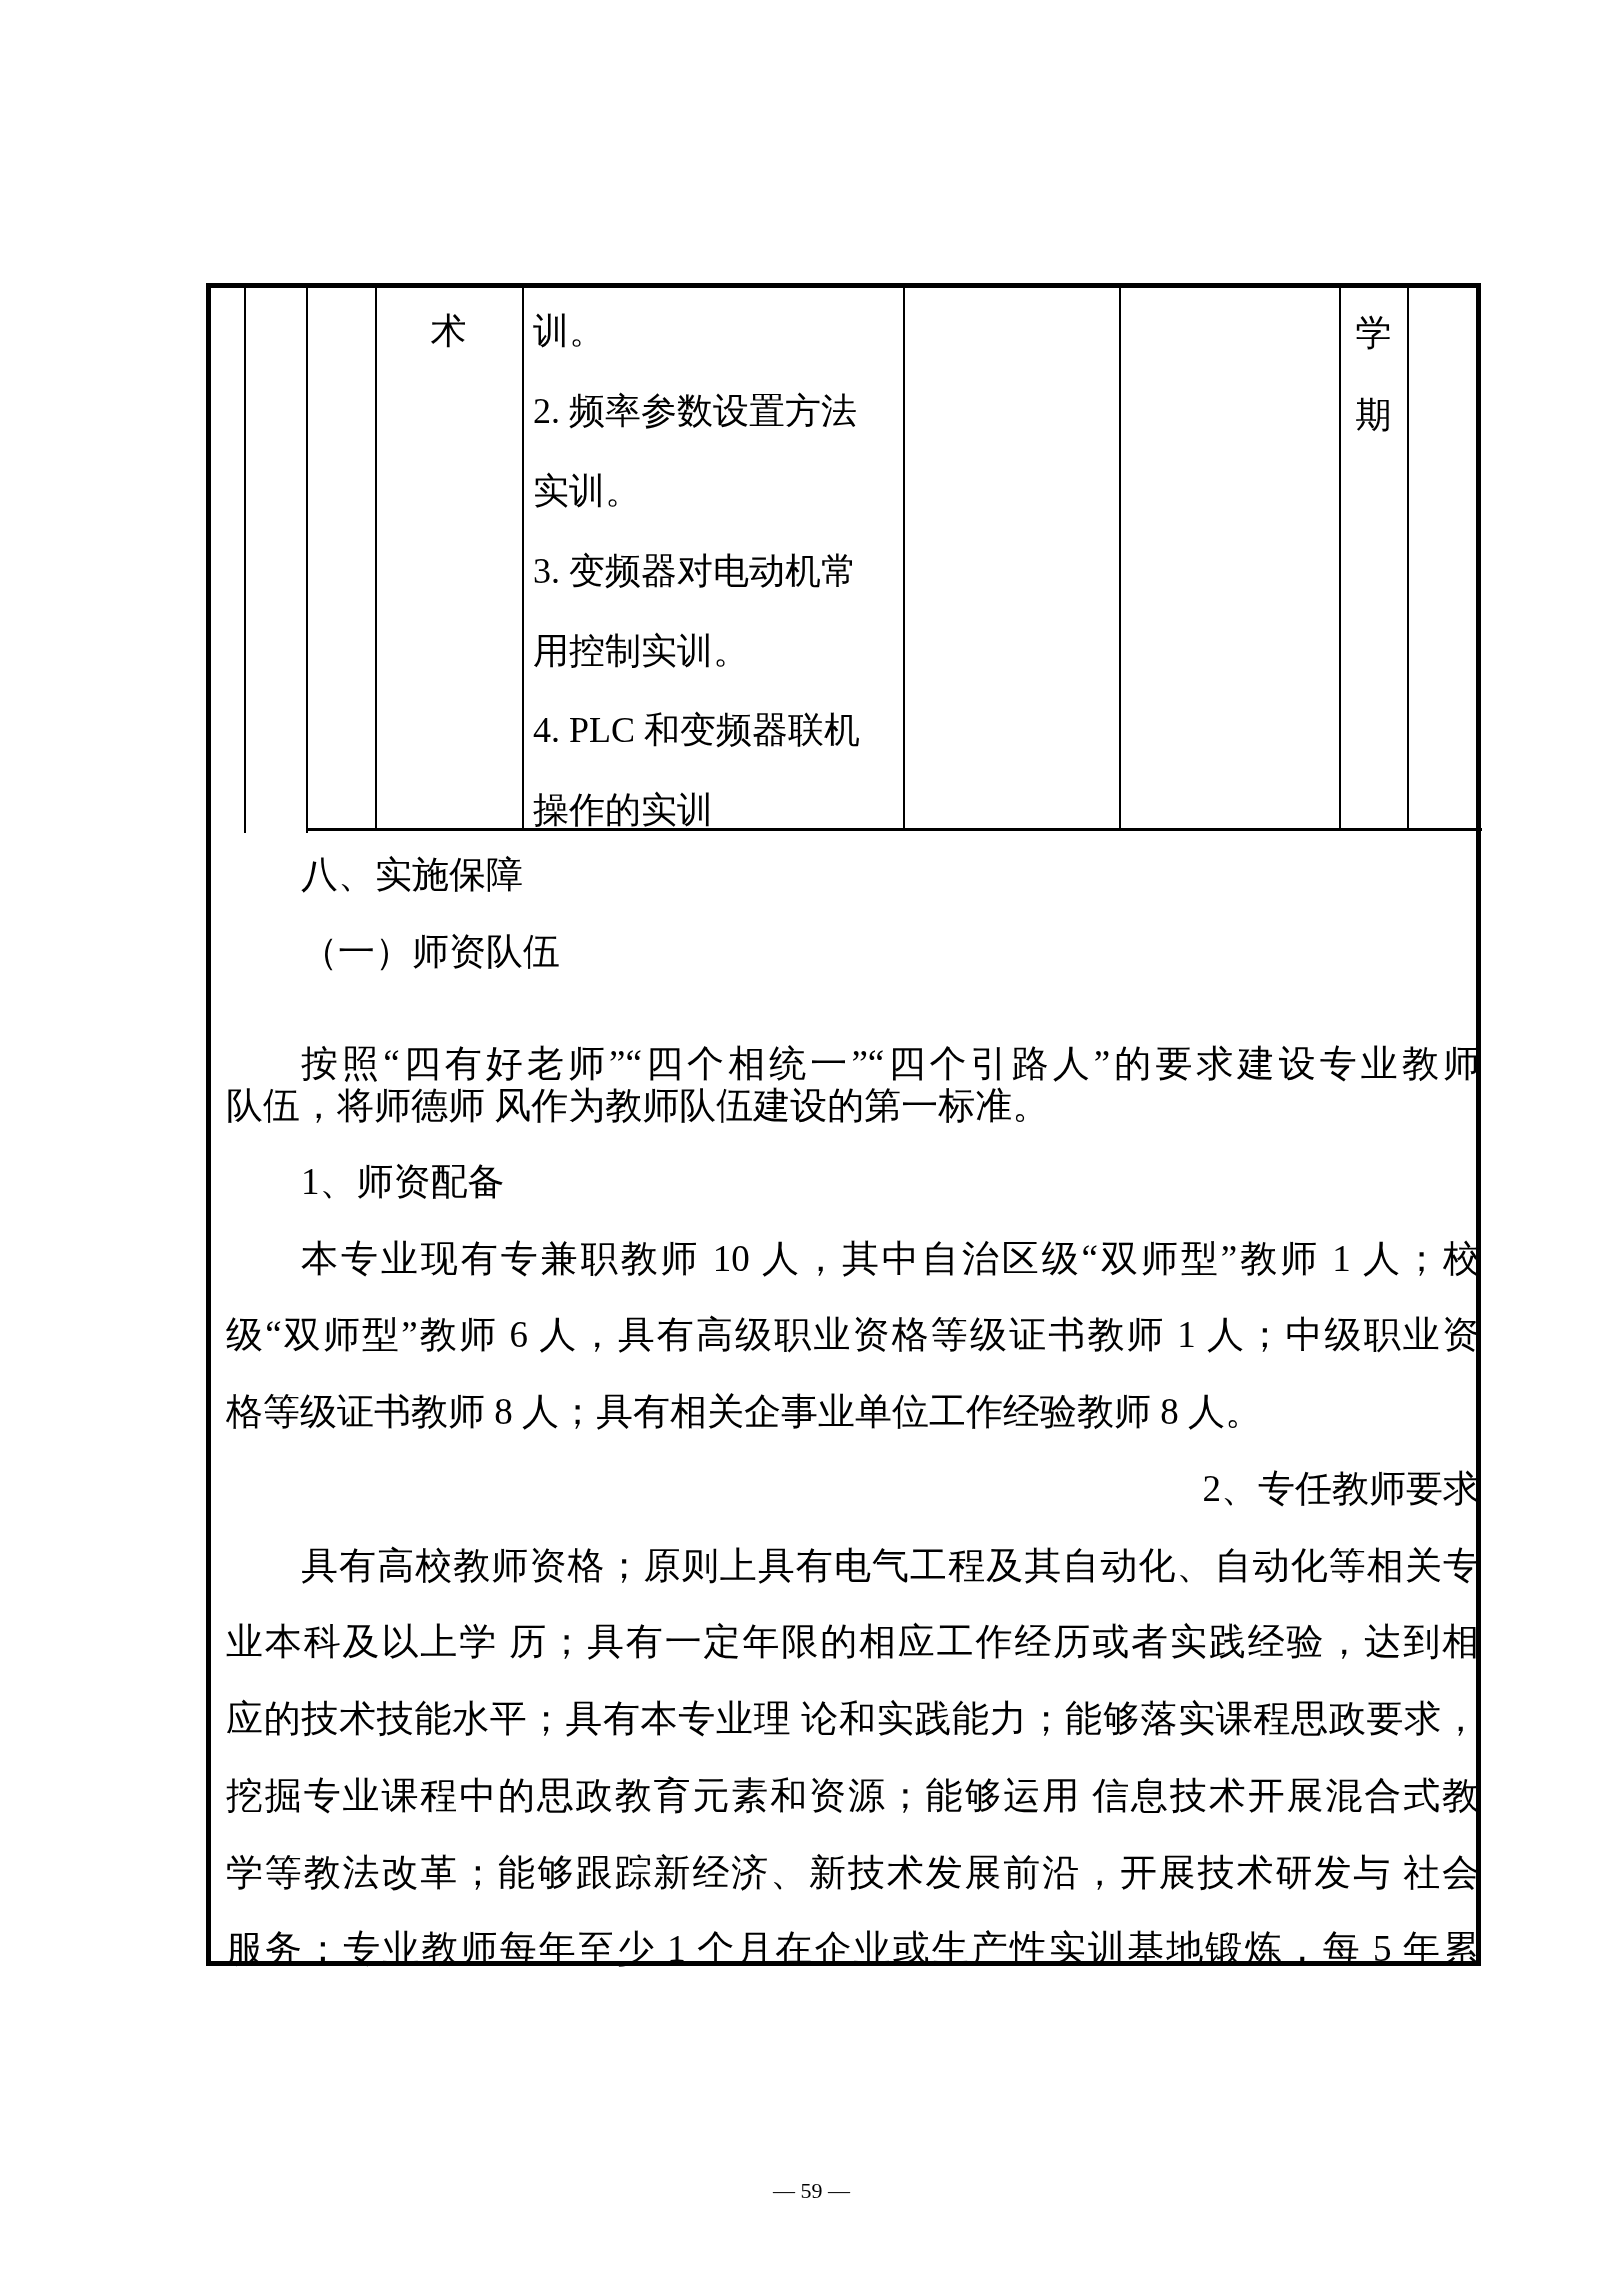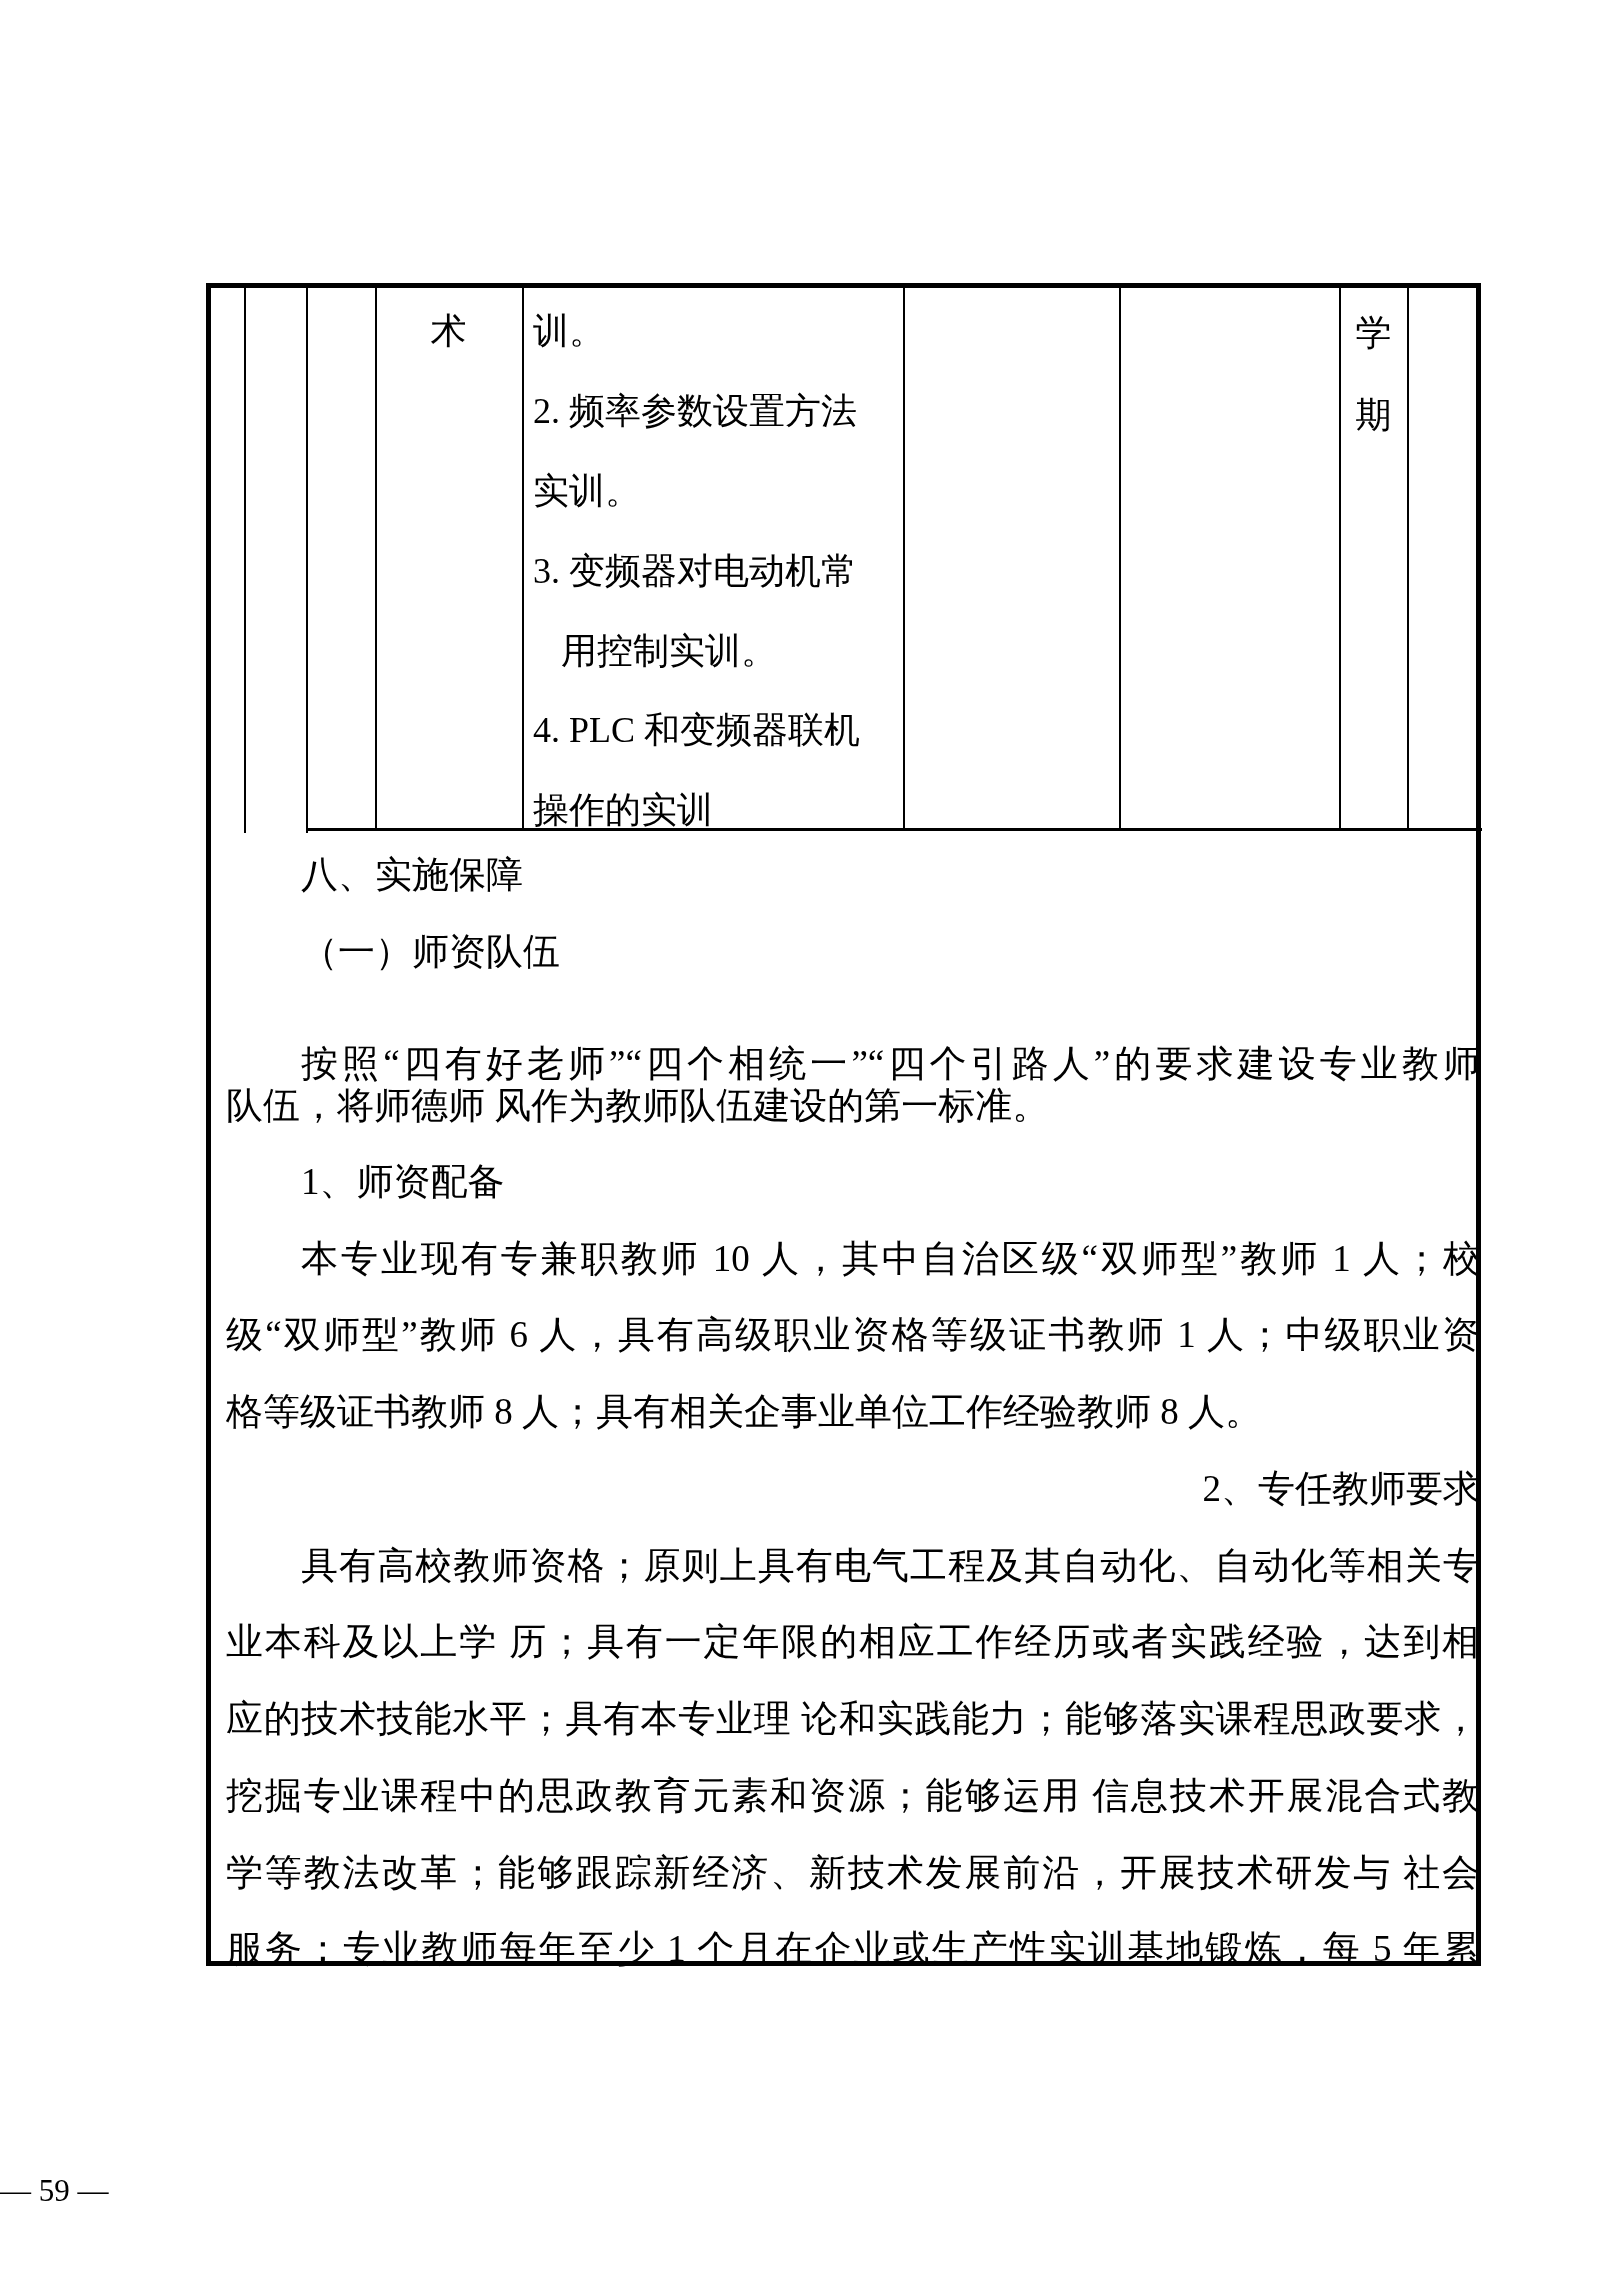--- a/index.html
+++ b/index.html
@@ -30,22 +30,22 @@
     position:absolute;
     left:226px; width:1253px;
     font-size:37px; line-height:41px;
     white-space:nowrap;
   }
   .indent { padding-left:75px; width:1179px; }
   .fill { white-space:normal; text-align:justify; text-align-last:justify; }
   .footer {
     position:absolute;
     left:0; top:2172px; width:1623px;
-    text-align:left;
-    font-size:31px; line-height:37px;
+    text-align:center;
+    font-size:22px; line-height:37px;
   }
 </style>
 </head>
 <body>
 
 <div class="page">
 
   <div class="outer-box"></div>
 
   <div class="vline" style="left:244px; height:545px;"></div>
@@ -58,21 +58,21 @@
   <div class="vline" style="left:1407px;"></div>
 
   <div class="hline" style="left:306px; top:828px; width:1176px; height:2.6px;"></div>
 
   <div class="tcell tcenter" style="left:375px; top:312px; width:147px;">术</div>
 
   <div class="tcell" style="left:533px; top:312px;">训。</div>
   <div class="tcell" style="left:533px; top:392px;">2. 频率参数设置方法</div>
   <div class="tcell" style="left:533px; top:472px;">实训。</div>
   <div class="tcell" style="left:533px; top:552px;">3. 变频器对电动机常</div>
-  <div class="tcell" style="left:533px; top:632px;margin-left:28px;">用控制实训。</div>
+  <div class="tcell" style="left:533px; top:632px;">用控制实训。</div>
   <div class="tcell" style="left:533px; top:711px;">4. PLC 和变频器联机</div>
   <div class="tcell" style="left:533px; top:791px;">操作的实训</div>
 
   <div class="tcell tcenter" style="left:1339px; top:314px; width:69px;">学</div>
   <div class="tcell tcenter" style="left:1339px; top:396px; width:69px;">期</div>
 
   <div class="bline indent" style="top:854px;">八、实施保障</div>
   <div class="bline indent" style="top:931px;">（一）师资队伍</div>
   <div class="bline indent fill" style="top:1007px;margin-top:36px;">按照“四有好老师”“四个相统一”“四个引路人”的要求建设专业教师</div>
   <div class="bline" style="top:1085px;">队伍，将师德师 风作为教师队伍建设的第一标准。</div>

